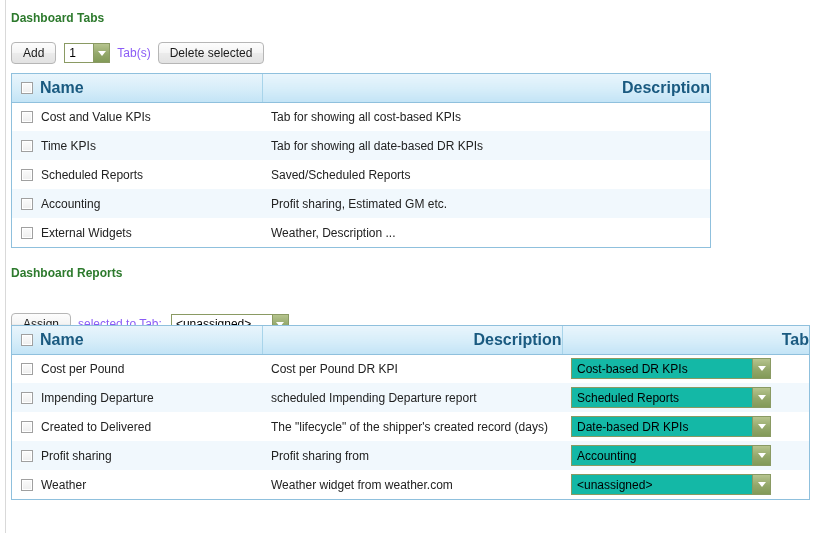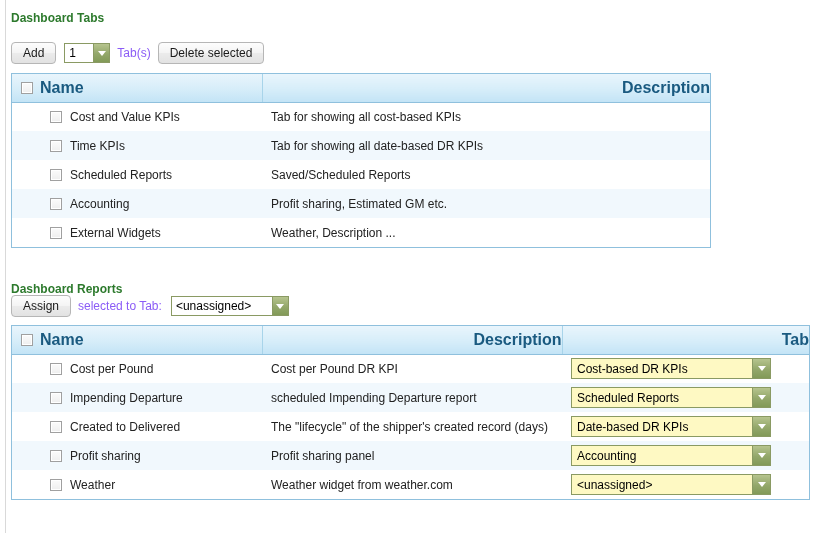--- a/index.html
+++ b/index.html
@@ -37,31 +37,31 @@
 
   .section-title {
     color: #2d7a2d;
     font-size: 12px;
     font-weight: bold;
     letter-spacing: 0px;
     padding: 0;
     margin: 0;
   }
   .t1-title { position: absolute; left: 11px; top: 11px; }
-  .t2-title { position: absolute; left: 11px; top: 282px; }
+  .t2-title { position: absolute; left: 11px; top: 266px; }
 
   
   .toolbar {
     position: absolute;
     display: flex;
     align-items: center;
     height: 22px;
   }
   .tb1 { left: 11px; top: 42px; }
-  .tb2 { left: 11px; top: 295px; }
+  .tb2 { left: 11px; top: 313px; }
 
   .btn {
     display: inline-flex;
     align-items: center;
     justify-content: center;
     height: 22px;
     padding: 0 11px;
     font-size: 12px;
     color: #1a1a1a;
     background: linear-gradient(to bottom, #fdfdfd 0%, #f4f4f4 48%, #ebebeb 52%, #e2e2e2 100%);
@@ -176,21 +176,21 @@
     padding: 0 0 0 9px;
     box-sizing: border-box;
     white-space: nowrap;
     overflow: hidden;
     font-family: "Liberation Sans", sans-serif;
   }
   .grid tbody tr:nth-child(even) td { background: #f1f8fd; }
   .grid tbody tr:nth-child(odd)  td { background: #ffffff; }
 
   .hdr-inner { display: flex; align-items: center; }
-  .cell-inner { display: flex; align-items: center; margin-left: 29px; }
+  .cell-inner { display: flex; align-items: center; }
 
   
   .cbox {
     display: inline-block;
     width: 12px;
     height: 12px;
     border: 1px solid #a0a0a0;
     background: linear-gradient(to bottom, #fbfbfb, #eeeeee);
     box-shadow: inset 0 0 0 1px #ffffff;
     box-sizing: border-box;
@@ -200,21 +200,21 @@
   }
   .hdr-inner .cbox { margin-right: 7px; }
 
   
   .row-select {
     display: inline-flex;
     align-items: stretch;
     height: 21px;
     width: 200px;
     border: 1px solid #8a9a63;
-    background: #fef9c3;
+    background: #14b8a6;
     box-sizing: border-box;
     cursor: pointer;
     margin: 0;
   }
   .row-select .sel-val {
     flex: 1;
     font-size: 12px;
     color: #000;
     padding-left: 5px;
     display: flex;
@@ -409,21 +409,21 @@
             </div>
           </td>
         </tr>
         <tr>
           <td>
             <span class="cell-inner">
               <span class="cbox"></span>
               <span>Profit sharing</span>
             </span>
           </td>
-          <td>Profit sharing panel</td>
+          <td>Profit sharing from</td>
           <td class="tab-cell">
             <div class="row-select">
               <div class="sel-val">Accounting</div>
               <div class="arrow-btn">
                 <span class="chev"></span>
               </div>
             </div>
           </td>
         </tr>
         <tr>

